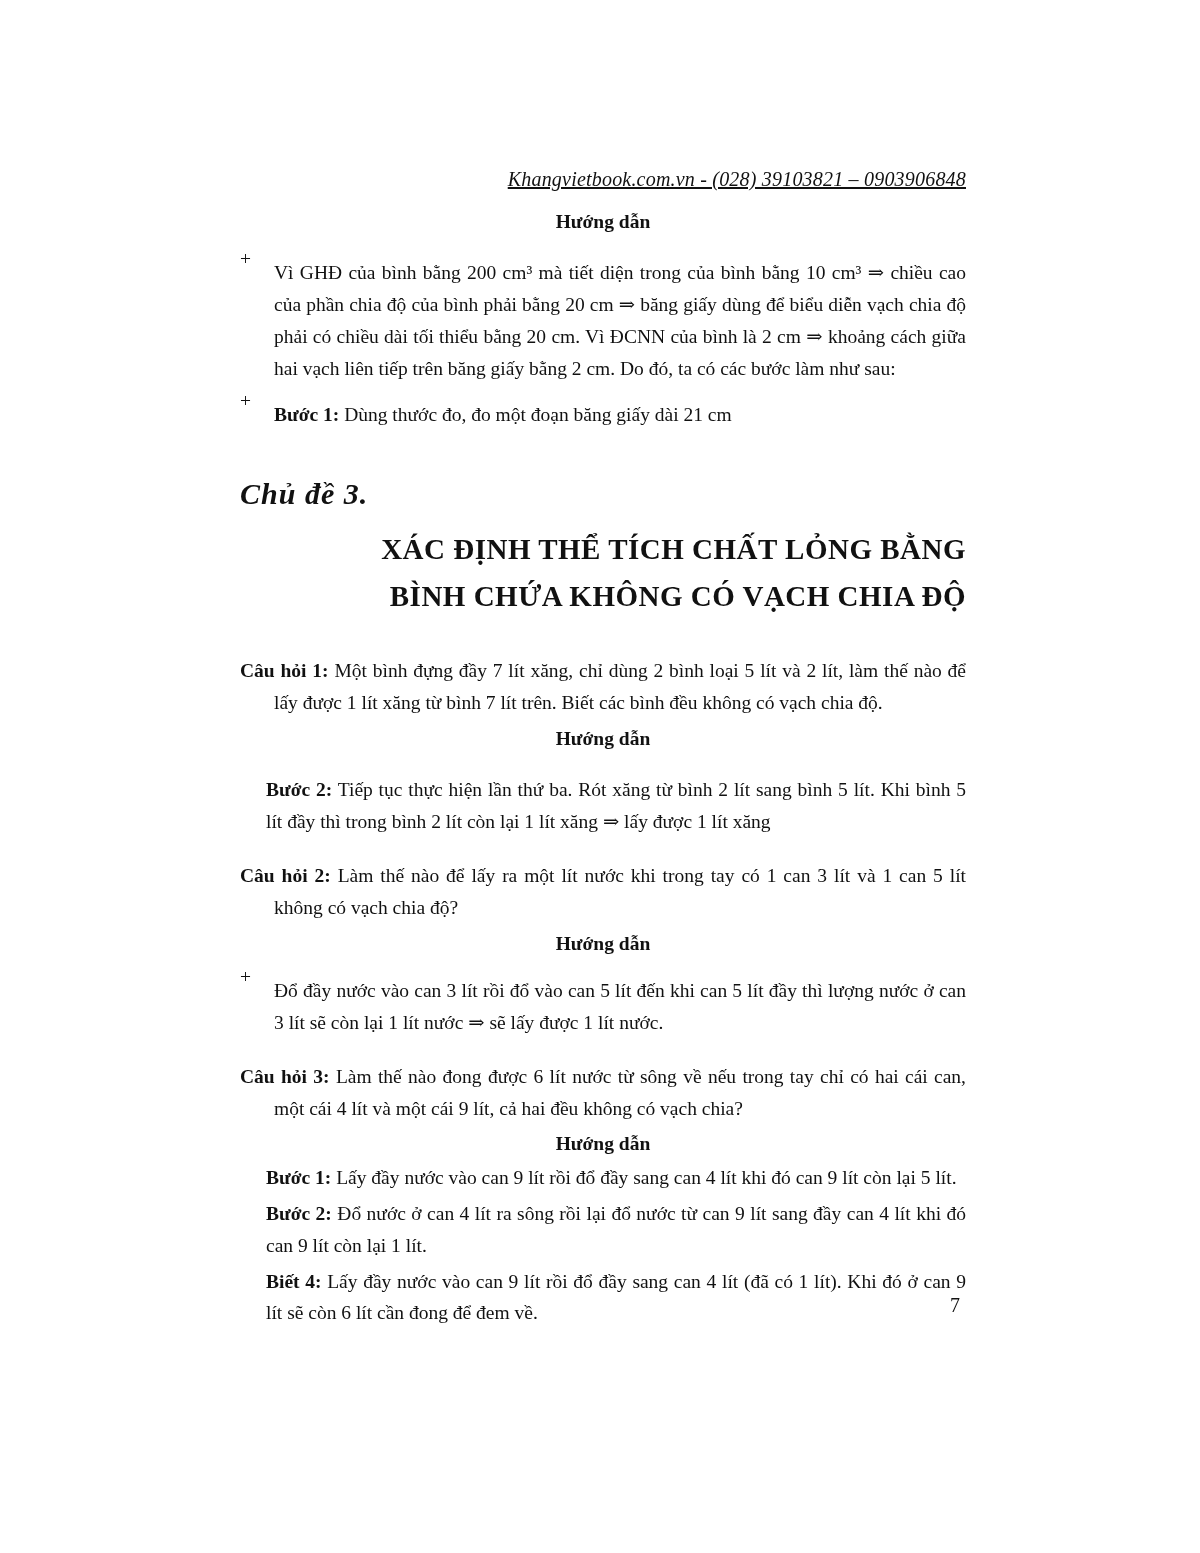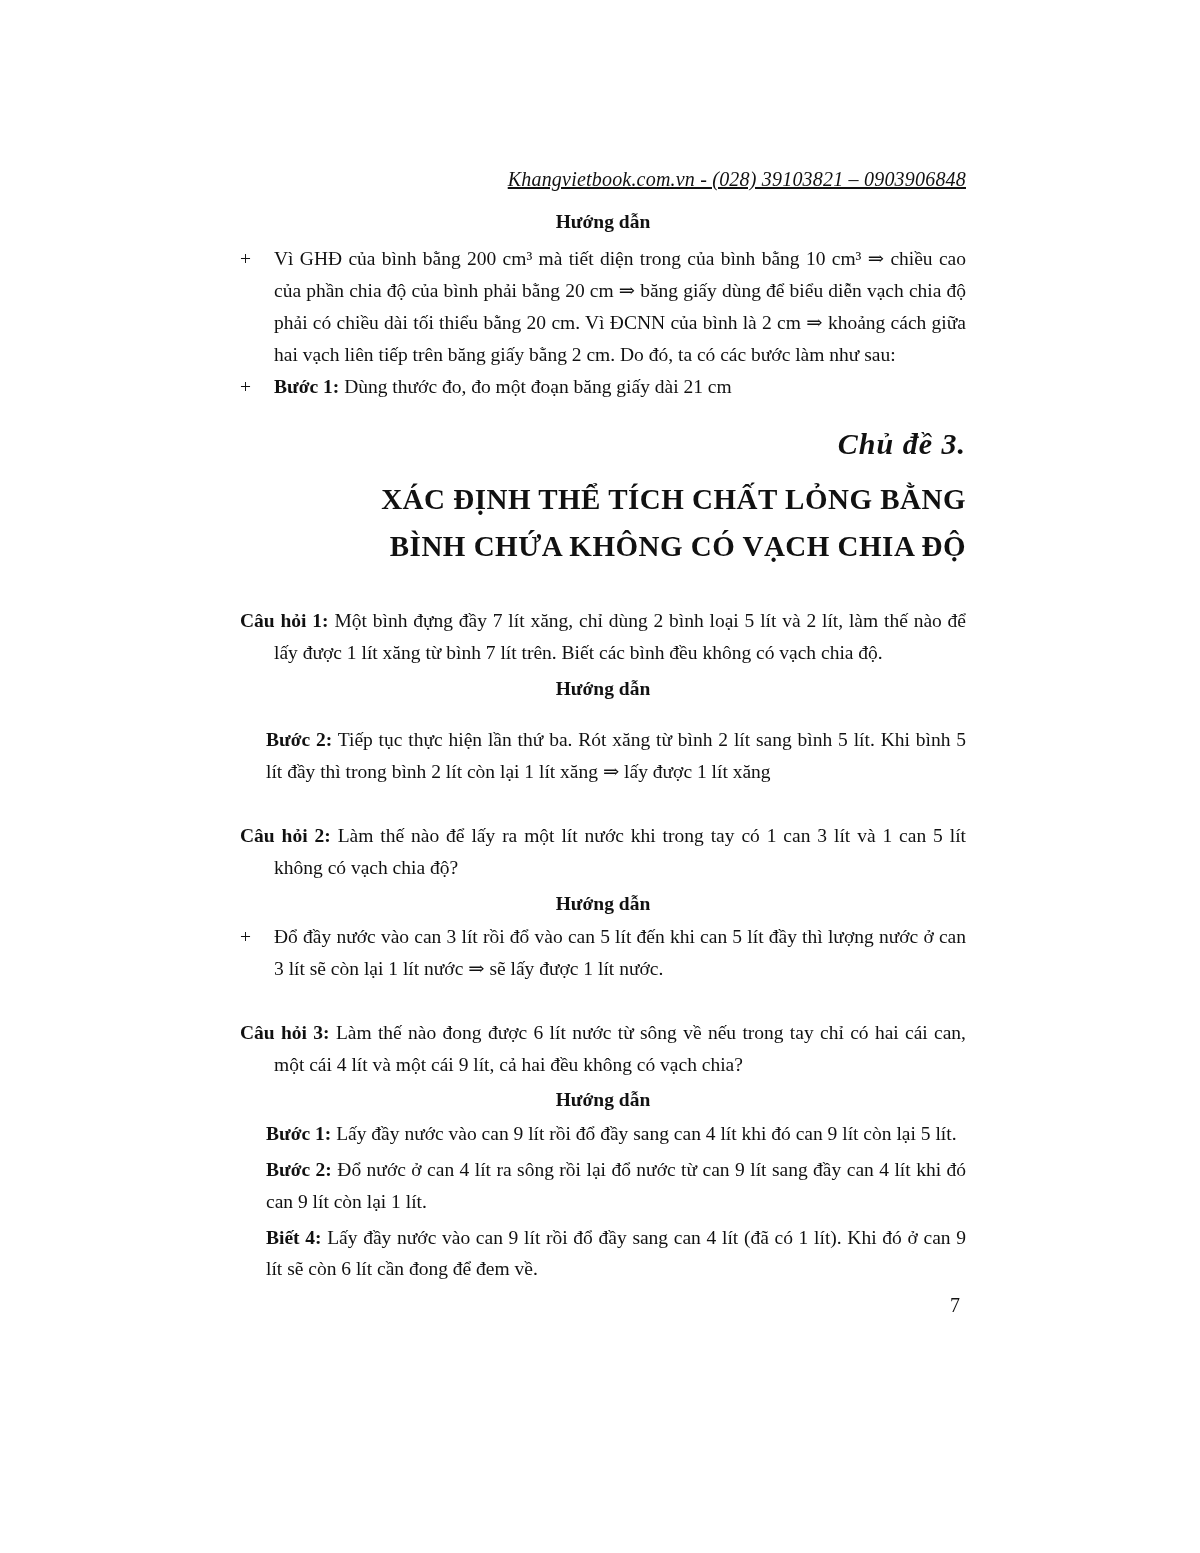--- a/index.html
+++ b/index.html
@@ -37,40 +37,41 @@
   .bullet {
     display: flex;
     align-items: flex-start;
     text-align: justify;
   }
   .bullet .marker {
     flex: 0 0 34px;
   }
   .bullet .bullet-text {
     flex: 1;
+    margin-top: 14px;
   }
   .chapter-label {
-    margin-top: 24px;
-    text-align: right;
+    margin-top: 46px;
+    text-align: left;
     font-size: 30px;
     font-weight: bold;
     font-style: italic;
     line-height: 1.2;
     letter-spacing: 1px;
   }
   .chapter-title {
     margin: 14px 0 0 0;
     text-align: right;
     font-size: 29px;
     font-weight: bold;
     line-height: 1.6;
     letter-spacing: 0.5px;
   }
   .question {
-    margin-top: 32px;
+    margin-top: 22px;
     padding-left: 34px;
     text-indent: -34px;
     text-align: justify;
   }
   .inner-hd {
     text-align: center;
     font-weight: bold;
     margin: 4px 0 2px 0;
   }
   .step {

